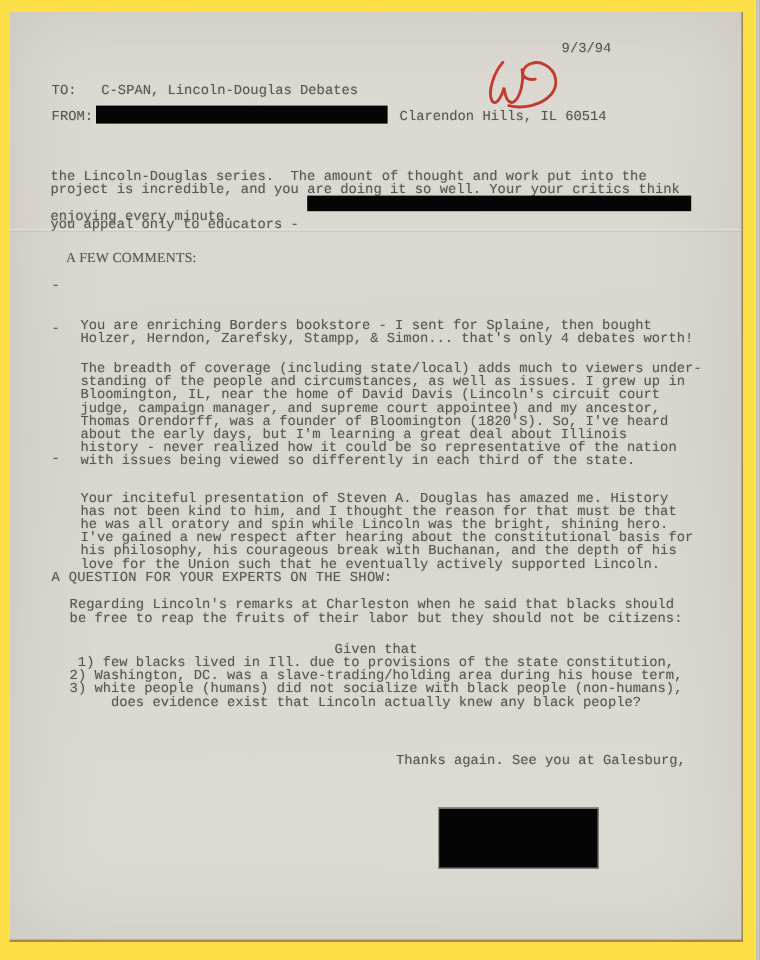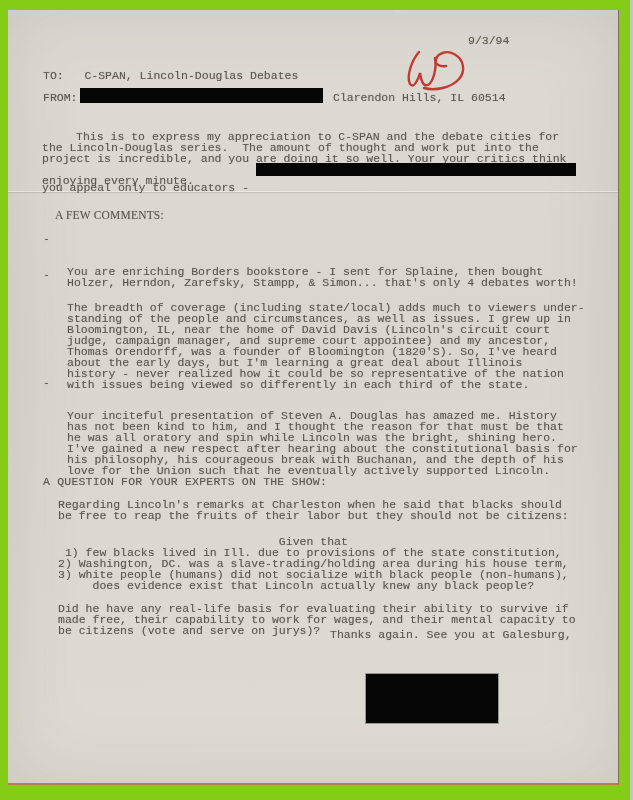--- a/index.html
+++ b/index.html
@@ -2,21 +2,21 @@
 <html><head>
 <meta charset="utf-8">
 <style>
   html,body{margin:0;padding:0;}
   body{
     width:633px;height:800px;
     background:#23201c;
     font-family:"Liberation Mono","DejaVu Sans Mono",monospace;
     overflow:hidden;
   }
-  .page{position:relative;width:633px;height:800px;background:#84cc16;}
+  .page{position:relative;width:633px;height:800px;background:#fde047;}
   .paper{
     position:absolute;left:8px;top:10px;width:610px;height:773px;
     background:linear-gradient(178deg,#ddd9d3 0%,#d9d6cf 45%,#dedbd4 100%);
     border-bottom:2px solid #b08347;
     border-right:1px solid #7d6f55;
     box-shadow:inset 0 0 70px rgba(118,108,92,.17);
   }
   .edge-strip{position:absolute;right:0;top:0;width:3px;height:100%;background:#c8c6c0;}
   .notch{position:absolute;left:393px;top:10px;width:16px;height:4px;background:#d6d3cc;border-radius:0 0 4px 4px;}
   .crease{
@@ -57,21 +57,20 @@
       <path d="M21,42 C32,45 48,42 56,33 C63,25 61,13 51,8 C44,4 35,7 33,13 C31,18 37,21 43,20" fill="none" stroke="#c23b31" stroke-width="2.4" stroke-linecap="round"></path>
     </svg>
   </div>
 
   <div class="t" style="left:43px;top:70px;">TO:   C-SPAN, Lincoln-Douglas Debates</div>
 
   <div class="t" style="left:43px;top:92px;">FROM:</div>
   <div class="redact" style="left:80px;top:88px;width:243px;height:15px;"></div>
   <div class="t" style="left:333px;top:92px;">Clarendon Hills, IL 60514</div>
 
-  <div class="t" style="left:76px;top:131px;">This is to express my appreciation to C-SPAN and the debate cities for</div>
   <div class="t" style="left:42px;top:142px;">the Lincoln-Douglas series.  The amount of thought and work put into the</div>
   <div class="t" style="left:42px;top:153px;"><span>project is incredible, and you </span><span class="ul">are doing it so well. Your your critics think</span></div>
   <div class="t" style="left:42px;top:182px;">you appeal only to educators - </div>
   <div class="redact" style="left:256px;top:163px;width:320px;height:13px;"></div>
   <div class="t" style="left:42px;top:175px;">enjoying every minute.</div>
 
   <div class="t heading" style="left:55px;top:210px;font-family:Liberation Serif, serif;">A FEW COMMENTS:</div>
 
   <div class="comment t" style="left:43px;top:233px;">
     <span class="dash">-</span>
@@ -105,21 +104,18 @@
 
   <div class="t" style="left:58px;top:499px;">Regarding Lincoln's remarks at Charleston when he said that blacks should
 be free to reap the fruits of their labor but they should not be citizens:</div>
 
   <div class="t" style="left:58px;top:536px;text-align:center;">Given that
 1) few blacks lived in Ill. due to provisions of the state constitution,
 2) Washington, DC. was a slave-trading/holding area during his house term,
 3) white people (humans) did not socialize with black people (non-humans),
 does evidence exist that Lincoln actually knew any black people?</div>
 
-  <div class="t" style="left:58px;top:603px;">Did he have any real-life basis for evaluating their ability to survive if
-made free, their capability to work for wages, and their mental capacity to
-be citizens (vote and serve on jurys)?</div>
 
   <div class="t" style="left:330px;top:629px;text-align:right;">Thanks again. See you at Galesburg,</div>
 
   <div class="redact sig" style="left:365px;top:673px;width:132px;height:49px;"></div>
 
 </div>
 
 </body></html>

